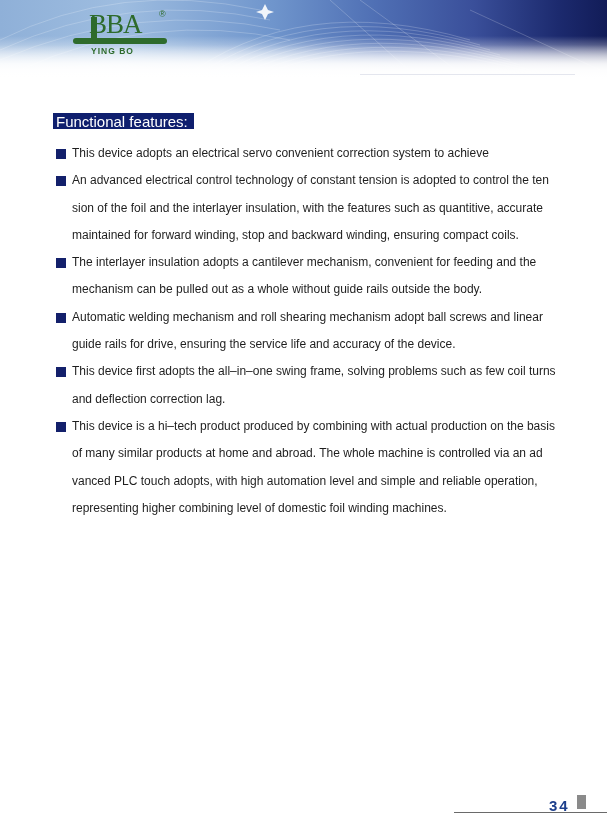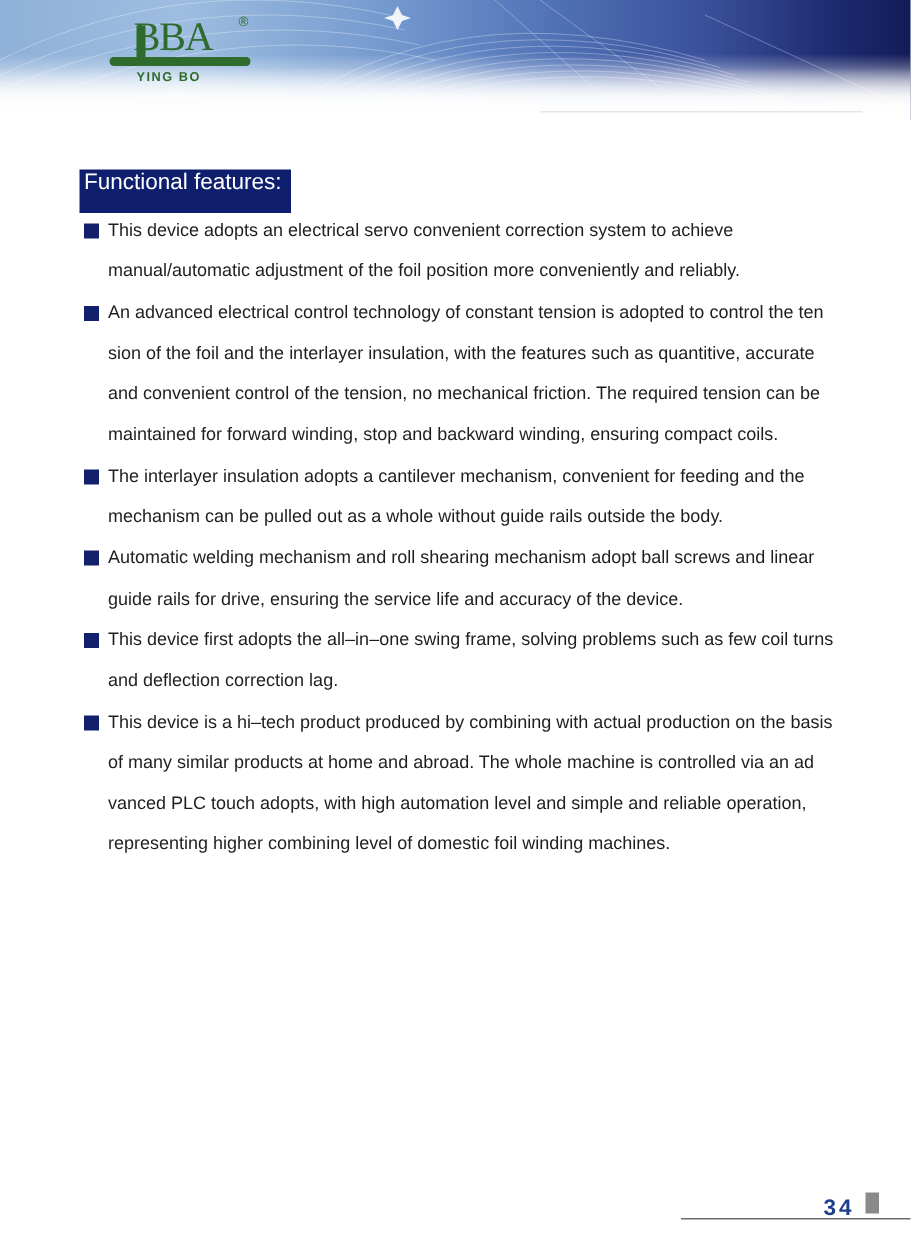--- a/index.html
+++ b/index.html
@@ -17,21 +17,21 @@
   .header-rule { position: absolute; left: 360px; top: 74px; width: 215px; height: 1px; background: #e4e6ee; }
 
   .logo { position: absolute; left: 71px; top: 9px; width: 100px; height: 48px; }
   .logo-mark { position: absolute; left: 18px; top: 2px; font-family: "Liberation Serif", serif;
     font-size: 27px; color: #2e6b2c; letter-spacing: -1px; line-height: 1; font-weight: normal; }
   .logo-bar { position: absolute; left: 2px; top: 29px; width: 94px; height: 6px; background: #2e6b2c; border-radius: 3px; }
   .logo-pillar { position: absolute; left: 20px; top: 8px; width: 6px; height: 22px; background: #2e6b2c; }
   .logo-reg { position: absolute; left: 88px; top: 0px; font-size: 9px; color: #2e6b2c; }
   .logo-sub { position: absolute; left: 20px; top: 37px; font-size: 8.5px; font-weight: bold; color: #2e6b2c; letter-spacing: 1px; }
 
-  .section-title { position: absolute; left: 53px; top: 113px; height: 29px; padding: 0 6px 0 3px;
+  .section-title { position: absolute; left: 53px; top: 113px; height: 16px; padding: 0 6px 0 3px;
     background: #0f1f6e; color: #ffffff; font-size: 15px; line-height: 18px; }
 
   .features { position: absolute; left: 56px; top: 140px; width: 520px; margin: 0; padding: 0; list-style: none; }
   .feature { position: relative; padding-left: 16px; font-size: 12px; line-height: 27.3px; color: #1e1e1e; }
   .feature .bullet { position: absolute; left: 0; top: 9px; width: 10px; height: 10px; background: #13206b; }
   .feature .line { display: block; white-space: nowrap; }
   .feature .line.cont { padding-left: 0; }
 
   .page-number { position: absolute; left: 549px; top: 797px; font-size: 15px; font-weight: bold; color: #1d3f8c; letter-spacing: 2px; }
   .page-tab { position: absolute; left: 577px; top: 795px; width: 9px; height: 14px; background: #8a8a8a; }
@@ -74,27 +74,25 @@
   <div class="logo-reg">®</div>
   <div class="logo-sub">YING BO</div>
 </div>
 
 <div class="section-title">Functional features:</div>
 
 <ul class="features">
   <li class="feature">
     <span class="bullet"></span>
     <span class="line">This device adopts an electrical servo convenient correction system to achieve</span>
-    <span class="line cont">manual/automatic adjustment of the foil position more conveniently and reliably.</span>
   </li>
   <li class="feature">
     <span class="bullet"></span>
     <span class="line">An advanced electrical control technology of constant tension is adopted to control the ten</span>
     <span class="line cont">sion of the foil and the interlayer insulation, with the features such as quantitive, accurate</span>
-    <span class="line cont">and convenient control of the tension, no mechanical friction. The required tension can be</span>
     <span class="line cont">maintained for forward winding, stop and backward winding, ensuring compact coils.</span>
   </li>
   <li class="feature">
     <span class="bullet"></span>
     <span class="line">The interlayer insulation adopts a cantilever mechanism, convenient for feeding and the</span>
     <span class="line cont">mechanism can be pulled out as a whole without guide rails outside the body.</span>
   </li>
   <li class="feature">
     <span class="bullet"></span>
     <span class="line">Automatic welding mechanism and roll shearing mechanism adopt ball screws and linear</span>

